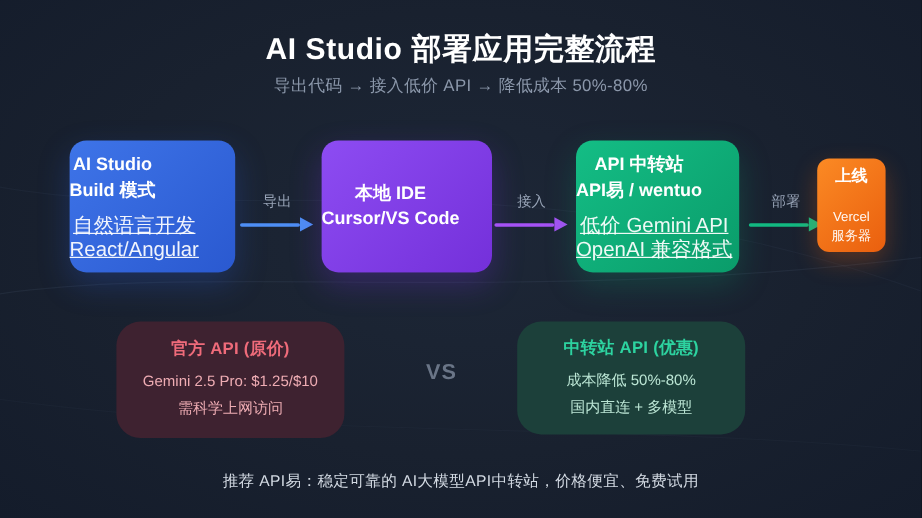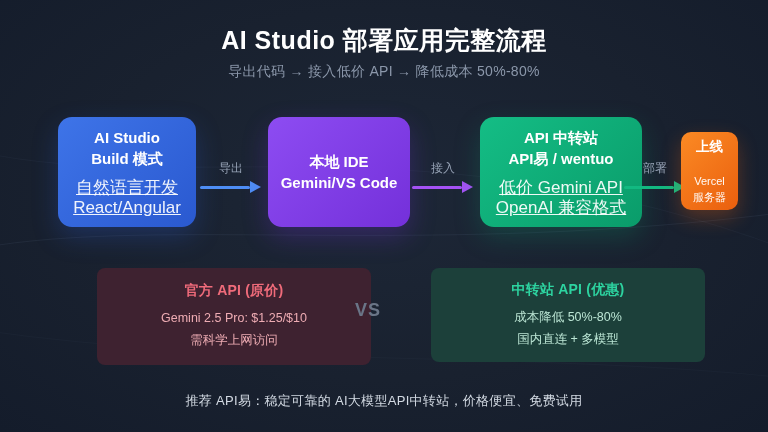--- a/index.html
+++ b/index.html
@@ -14,26 +14,26 @@
     position:absolute;top:24px;left:0;right:0;text-align:center;
     font-size:25px;font-weight:700;color:#ffffff;letter-spacing:.5px;
   }
   .subtitle{
     position:absolute;top:63px;left:0;right:0;text-align:center;
     font-size:14px;color:#8b97aa;letter-spacing:.3px;
   }
 
   .flow-box{
     position:absolute;top:117px;height:110px;border-radius:14px;
-    display:flex;flex-direction:column;align-items:center;justify-content:center;
+    display:flex;flex-direction:column;align-items:flex-start;justify-content:center;
     text-align:center;color:#fff;
   }
   .box-blue{left:58px;width:138px;background:linear-gradient(135deg,#3e74e8,#2a59d0);box-shadow:0 10px 26px rgba(42,89,208,.28);}
   .box-purple{left:268px;width:142px;background:linear-gradient(135deg,#8d4cf2,#7430da);box-shadow:0 10px 26px rgba(116,48,218,.28);}
-  .box-green{left:480px;width:162px;background:linear-gradient(135deg,#14bd85,#0a9c6a);box-shadow:0 10px 26px rgba(10,156,106,.25);}
+  .box-green{left:480px;width:136px;background:linear-gradient(135deg,#14bd85,#0a9c6a);box-shadow:0 10px 26px rgba(10,156,106,.25);}
   .box-title{font-size:15px;font-weight:700;line-height:21px;color:#ffffff;}
   .box-body{margin-top:9px;font-size:17px;line-height:20px;color:rgba(255,255,255,.93);text-decoration:underline;}
 
   .arrow{position:absolute;top:147px;width:62px;text-align:center;margin-top:13px;}
   .arrow-label{font-size:12px;color:#97a3b6;margin-bottom:9px;}
   .arrow-line{position:relative;height:3px;width:50px;border-radius:2px;}
   .arrow-line::after{
     content:'';position:absolute;right:-11px;top:-5px;width:0;height:0;
     border-top:6.5px solid transparent;border-bottom:6.5px solid transparent;
   }
@@ -49,21 +49,21 @@
 
   .result-box{
     position:absolute;left:681px;top:132px;width:57px;height:78px;border-radius:10px;
     background:linear-gradient(135deg,#fb8a24,#ea5f0e);box-shadow:0 8px 20px rgba(234,95,14,.3);
     display:flex;flex-direction:column;align-items:center;justify-content:center;text-align:center;color:#fff;
   }
   .result-title{font-size:13.5px;font-weight:700;}
   .result-body{margin-top:17px;font-size:11px;line-height:16px;color:rgba(255,255,255,.96);}
 
   .panel{
-    position:absolute;top:268px;width:274px;border-radius:8px;
+    position:absolute;top:268px;width:190px;border-radius:20px;
     display:flex;flex-direction:column;align-items:center;justify-content:center;text-align:center;
   }
   .panel-red{left:97px;height:97px;background:#3e2230;}
   .panel-green{left:431px;height:94px;background:#1c403a;}
   .panel-title{font-size:14px;font-weight:700;letter-spacing:.2px;}
   .panel-red .panel-title{color:#ef6b7a;}
   .panel-green .panel-title{color:#2dd3a0;}
   .panel-body{margin-top:7px;font-size:12.5px;line-height:22px;}
   .panel-red .panel-body{color:#eeacb3;}
   .panel-green .panel-body{color:#bbe5d4;}
@@ -104,21 +104,21 @@
   </div>
 
   <div class="arrow arrow-export">
     <div class="arrow-label">导出</div>
     <div class="arrow-line"></div>
   </div>
 
   <div class="flow-box box-purple">
     <div class="box-title">
       <div>本地 IDE</div>
-      <div>Gemini/VS Code</div>
+      <div>Cursor/VS Code</div>
     </div>
   </div>
 
   <div class="arrow arrow-connect">
     <div class="arrow-label">接入</div>
     <div class="arrow-line"></div>
   </div>
 
   <div class="flow-box box-green">
     <div class="box-title">

